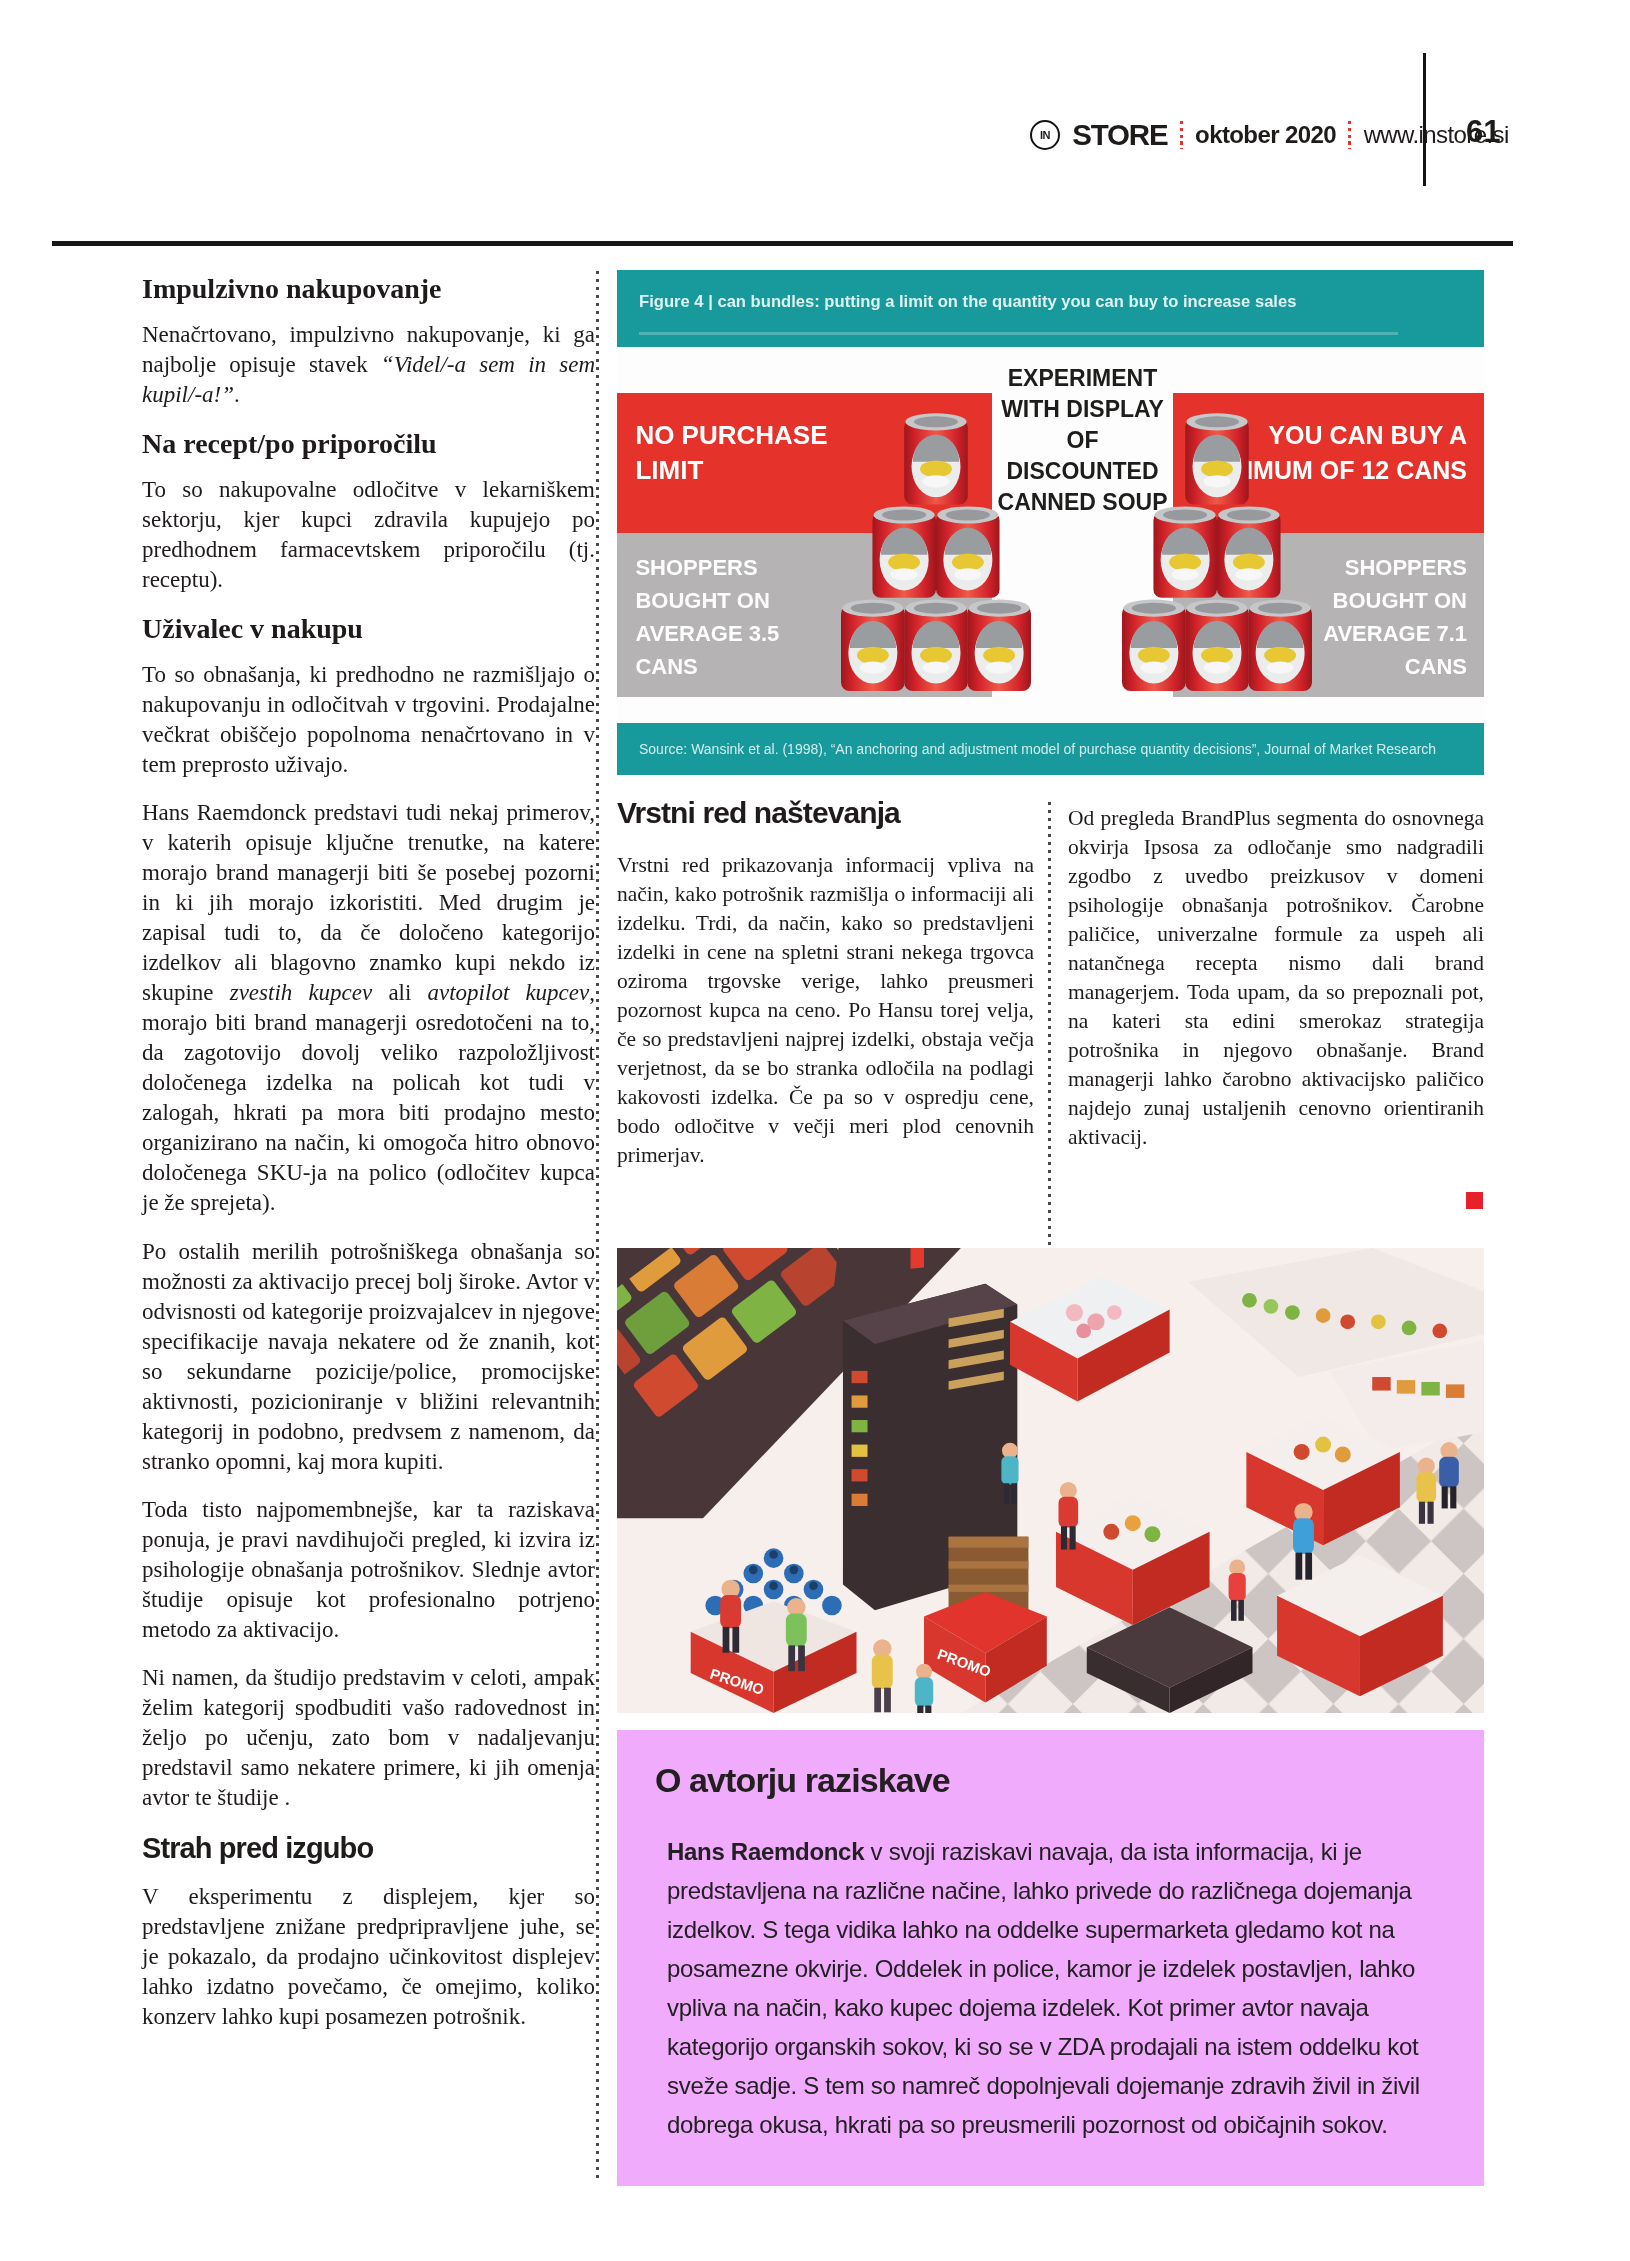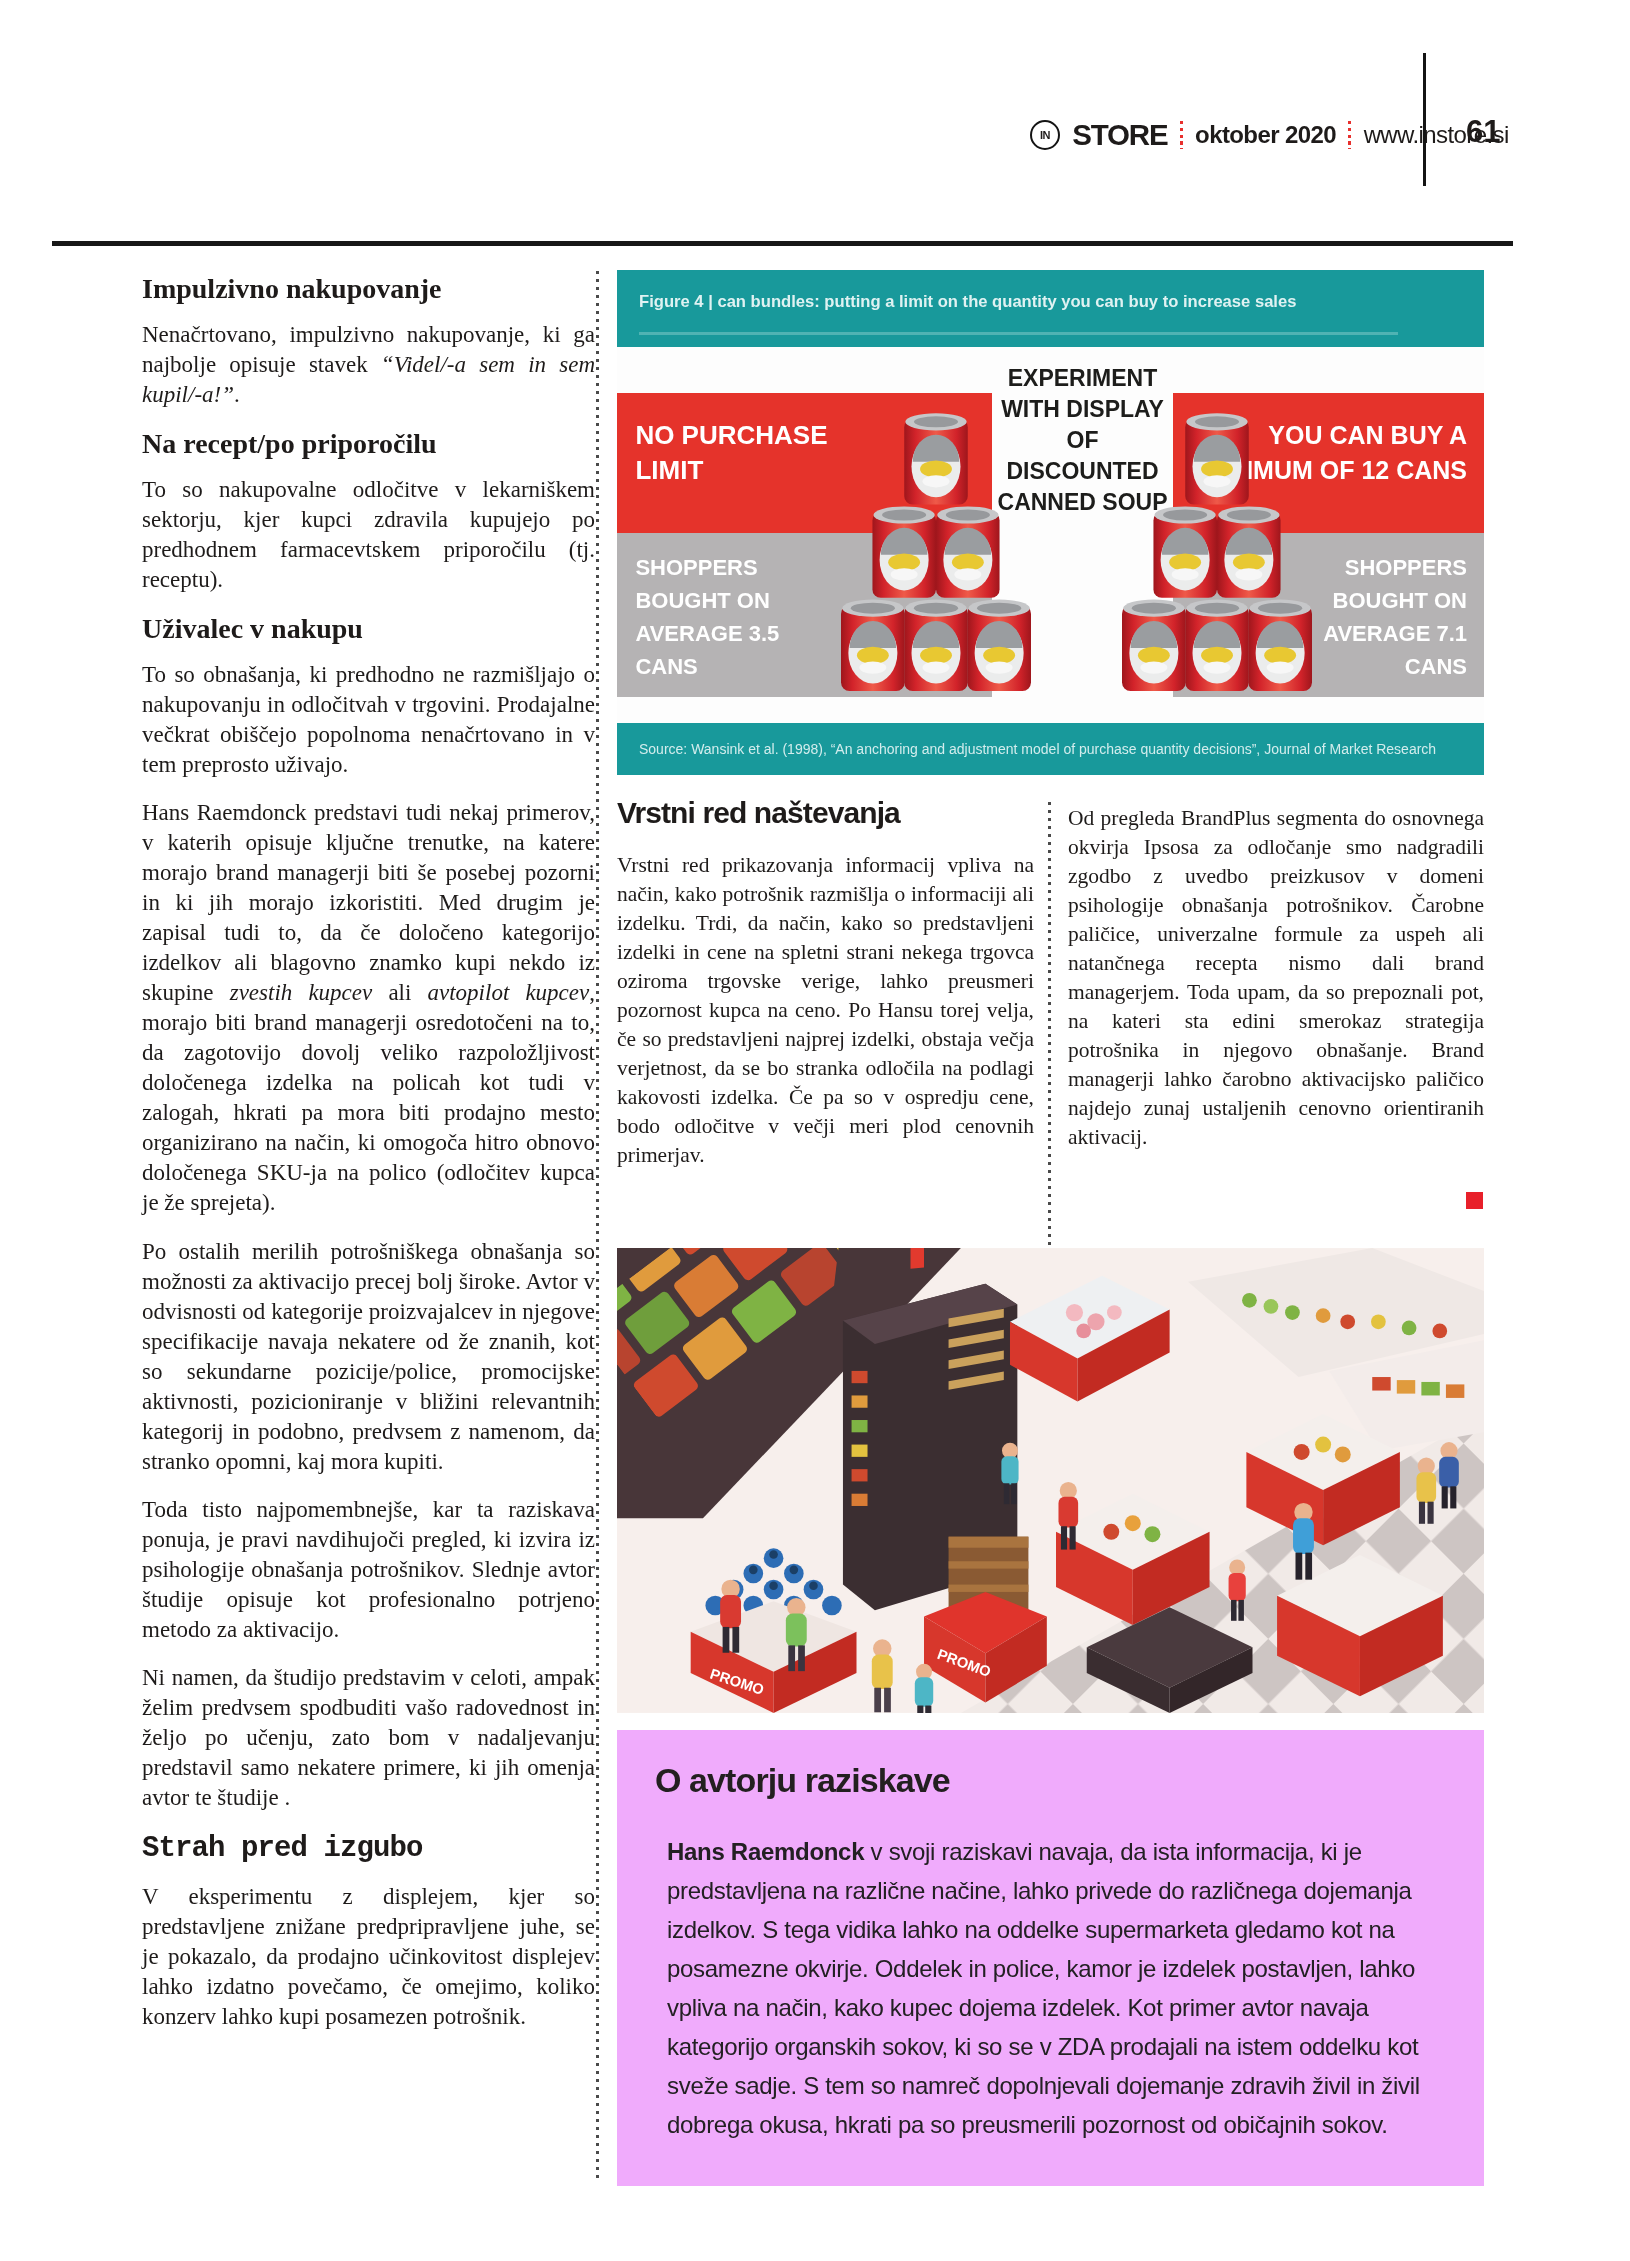--- a/index.html
+++ b/index.html
@@ -23,21 +23,21 @@
   
   .dotted-sep{position:absolute;width:2.5px;
       background-image:repeating-linear-gradient(to bottom,#4a4a4a 0 3.1px,transparent 3.1px 8px);}
   .sep1{left:596px;top:271px;height:1911px;}
   .sep2{left:1048px;top:802px;height:446px;}
 
   
   .left-col{position:absolute;left:142px;top:268px;width:453px;}
   .left-col p{font-size:23px;line-height:30px;text-align:justify;margin:0 0 18.4px;}
   .h-serif{font-size:28px;font-weight:bold;margin:4.9px 0 14.7px;font-family:"Liberation Serif",serif;}
-  .h-sans{font-family:Liberation Mono, monospace;font-size:29px;font-weight:bold;
+  .h-sans{font-family:Liberation Sans, sans-serif;font-size:29px;font-weight:bold;
           letter-spacing:-0.9px;margin:9.8px 0 17px;}
   .it{font-style:italic;}
 
   
   .figure4{position:absolute;left:617px;top:270px;width:867px;height:505px;
            font-family:"Liberation Sans",sans-serif;margin:0;border-radius:6px;}
   .fig-header{position:relative;height:77px;background:#18999b;}
   .fig-caption{position:absolute;left:22px;top:22px;font-size:16.6px;font-weight:bold;color:#dff2f2;}
   .fig-header-rule{position:absolute;left:22px;right:86px;bottom:12.3px;height:2.5px;background:#4fb3b3;}
   .fig-body{position:relative;height:376px;background:#fdfdfd;overflow:hidden;}
@@ -104,21 +104,21 @@
   <aside class="left-col">
     <h2 class="h-serif">Impulzivno nakupovanje</h2>
     <p><span>Nenačrtovano, impulzivno nakupovanje, ki ga najbolje opisuje stavek </span><span class="it">“Videl/-a sem in sem kupil/-a!”</span><span>.</span></p>
     <h2 class="h-serif">Na recept/po priporočilu</h2>
     <p>To so nakupovalne odločitve v lekarniškem sektorju, kjer kupci zdravila kupujejo po predhodnem farmacevtskem priporočilu (tj. receptu).</p>
     <h2 class="h-serif">Uživalec v nakupu</h2>
     <p>To so obnašanja, ki predhodno ne razmišljajo o nakupovanju in odločitvah v trgovini. Prodajalne večkrat obiščejo popolnoma nenačrtovano in v tem preprosto uživajo.</p>
     <p><span>Hans Raemdonck predstavi tudi nekaj primerov, v katerih opisuje ključne trenutke, na katere morajo brand managerji biti še posebej pozorni in ki jih morajo izkoristiti. Med drugim je zapisal tudi to, da če določeno kategorijo izdelkov ali blagovno znamko kupi nekdo iz skupine </span><span class="it">zvestih kupcev</span><span> ali </span><span class="it">avtopilot kupcev</span><span>, morajo biti brand managerji osredotočeni na to, da zagotovijo dovolj veliko razpoložljivost določenega izdelka na policah kot tudi v zalogah, hkrati pa mora biti prodajno mesto organizirano na način, ki omogoča hitro obnovo določenega SKU-ja na polico (odločitev kupca je že sprejeta).</span></p>
     <p>Po ostalih merilih potrošniškega obnašanja so možnosti za aktivacijo precej bolj široke. Avtor v odvisnosti od kategorije proizvajalcev in njegove specifikacije navaja nekatere od že znanih, kot so sekundarne pozicije/police, promocijske aktivnosti, pozicioniranje v bližini relevantnih kategorij in podobno, predvsem z namenom, da stranko opomni, kaj mora kupiti.</p>
     <p>Toda tisto najpomembnejše, kar ta raziskava ponuja, je pravi navdihujoči pregled, ki izvira iz psihologije obnašanja potrošnikov. Slednje avtor študije opisuje kot profesionalno potrjeno metodo za aktivacijo.</p>
-    <p>Ni namen, da študijo predstavim v celoti, ampak želim predvsem spodbuditi vašo radovednost in željo po učenju, zato bom v nadaljevanju predstavil samo nekatere primere, ki jih omenja avtor te študije .</p>
+    <p>Ni namen, da študijo predstavim v celoti, ampak želim kategorij spodbuditi vašo radovednost in željo po učenju, zato bom v nadaljevanju predstavil samo nekatere primere, ki jih omenja avtor te študije .</p>
     <h2 class="h-sans">Strah pred izgubo</h2>
     <p>V eksperimentu z displejem, kjer so predstavljene znižane predpripravljene juhe, se je pokazalo, da prodajno učinkovitost displejev lahko izdatno povečamo, če omejimo, koliko konzerv lahko kupi posamezen potrošnik.</p>
   </aside>
 
   <figure class="figure4">
     <div class="fig-header">
       <div class="fig-caption">Figure 4 | can bundles: putting a limit on the quantity you can buy to increase sales</div>
       <div class="fig-header-rule"></div>
     </div>
     <div class="fig-body">

